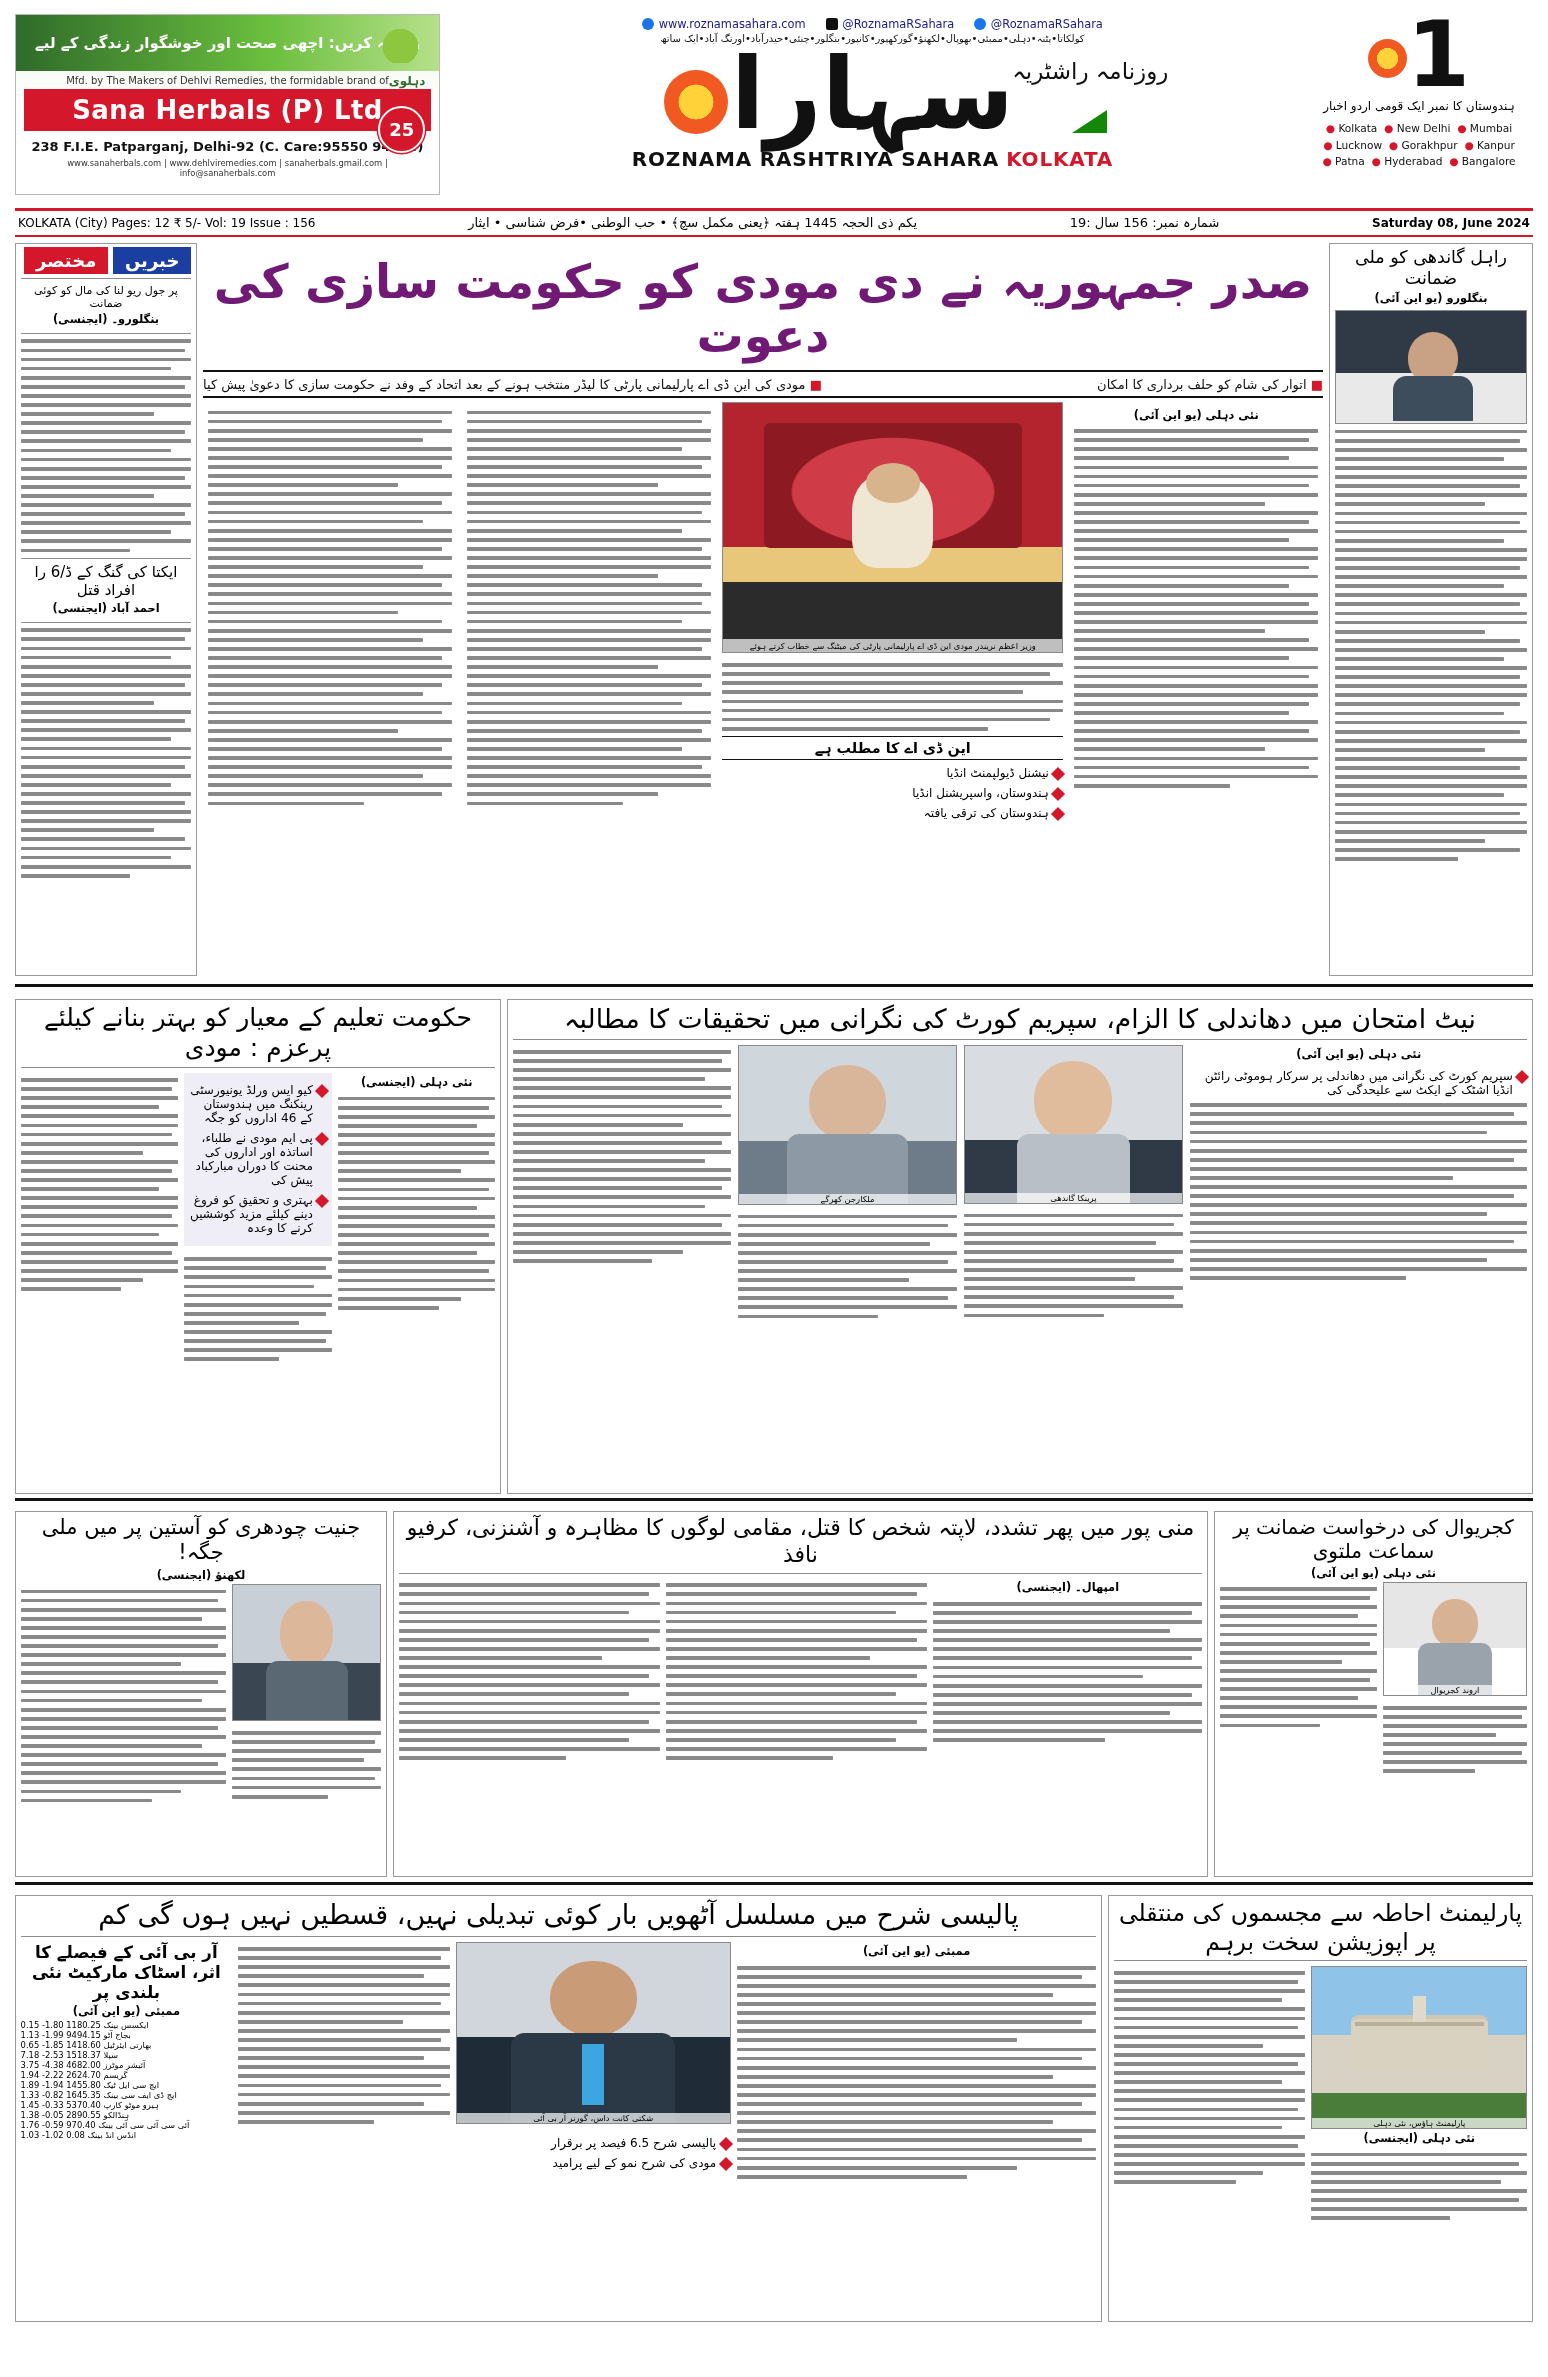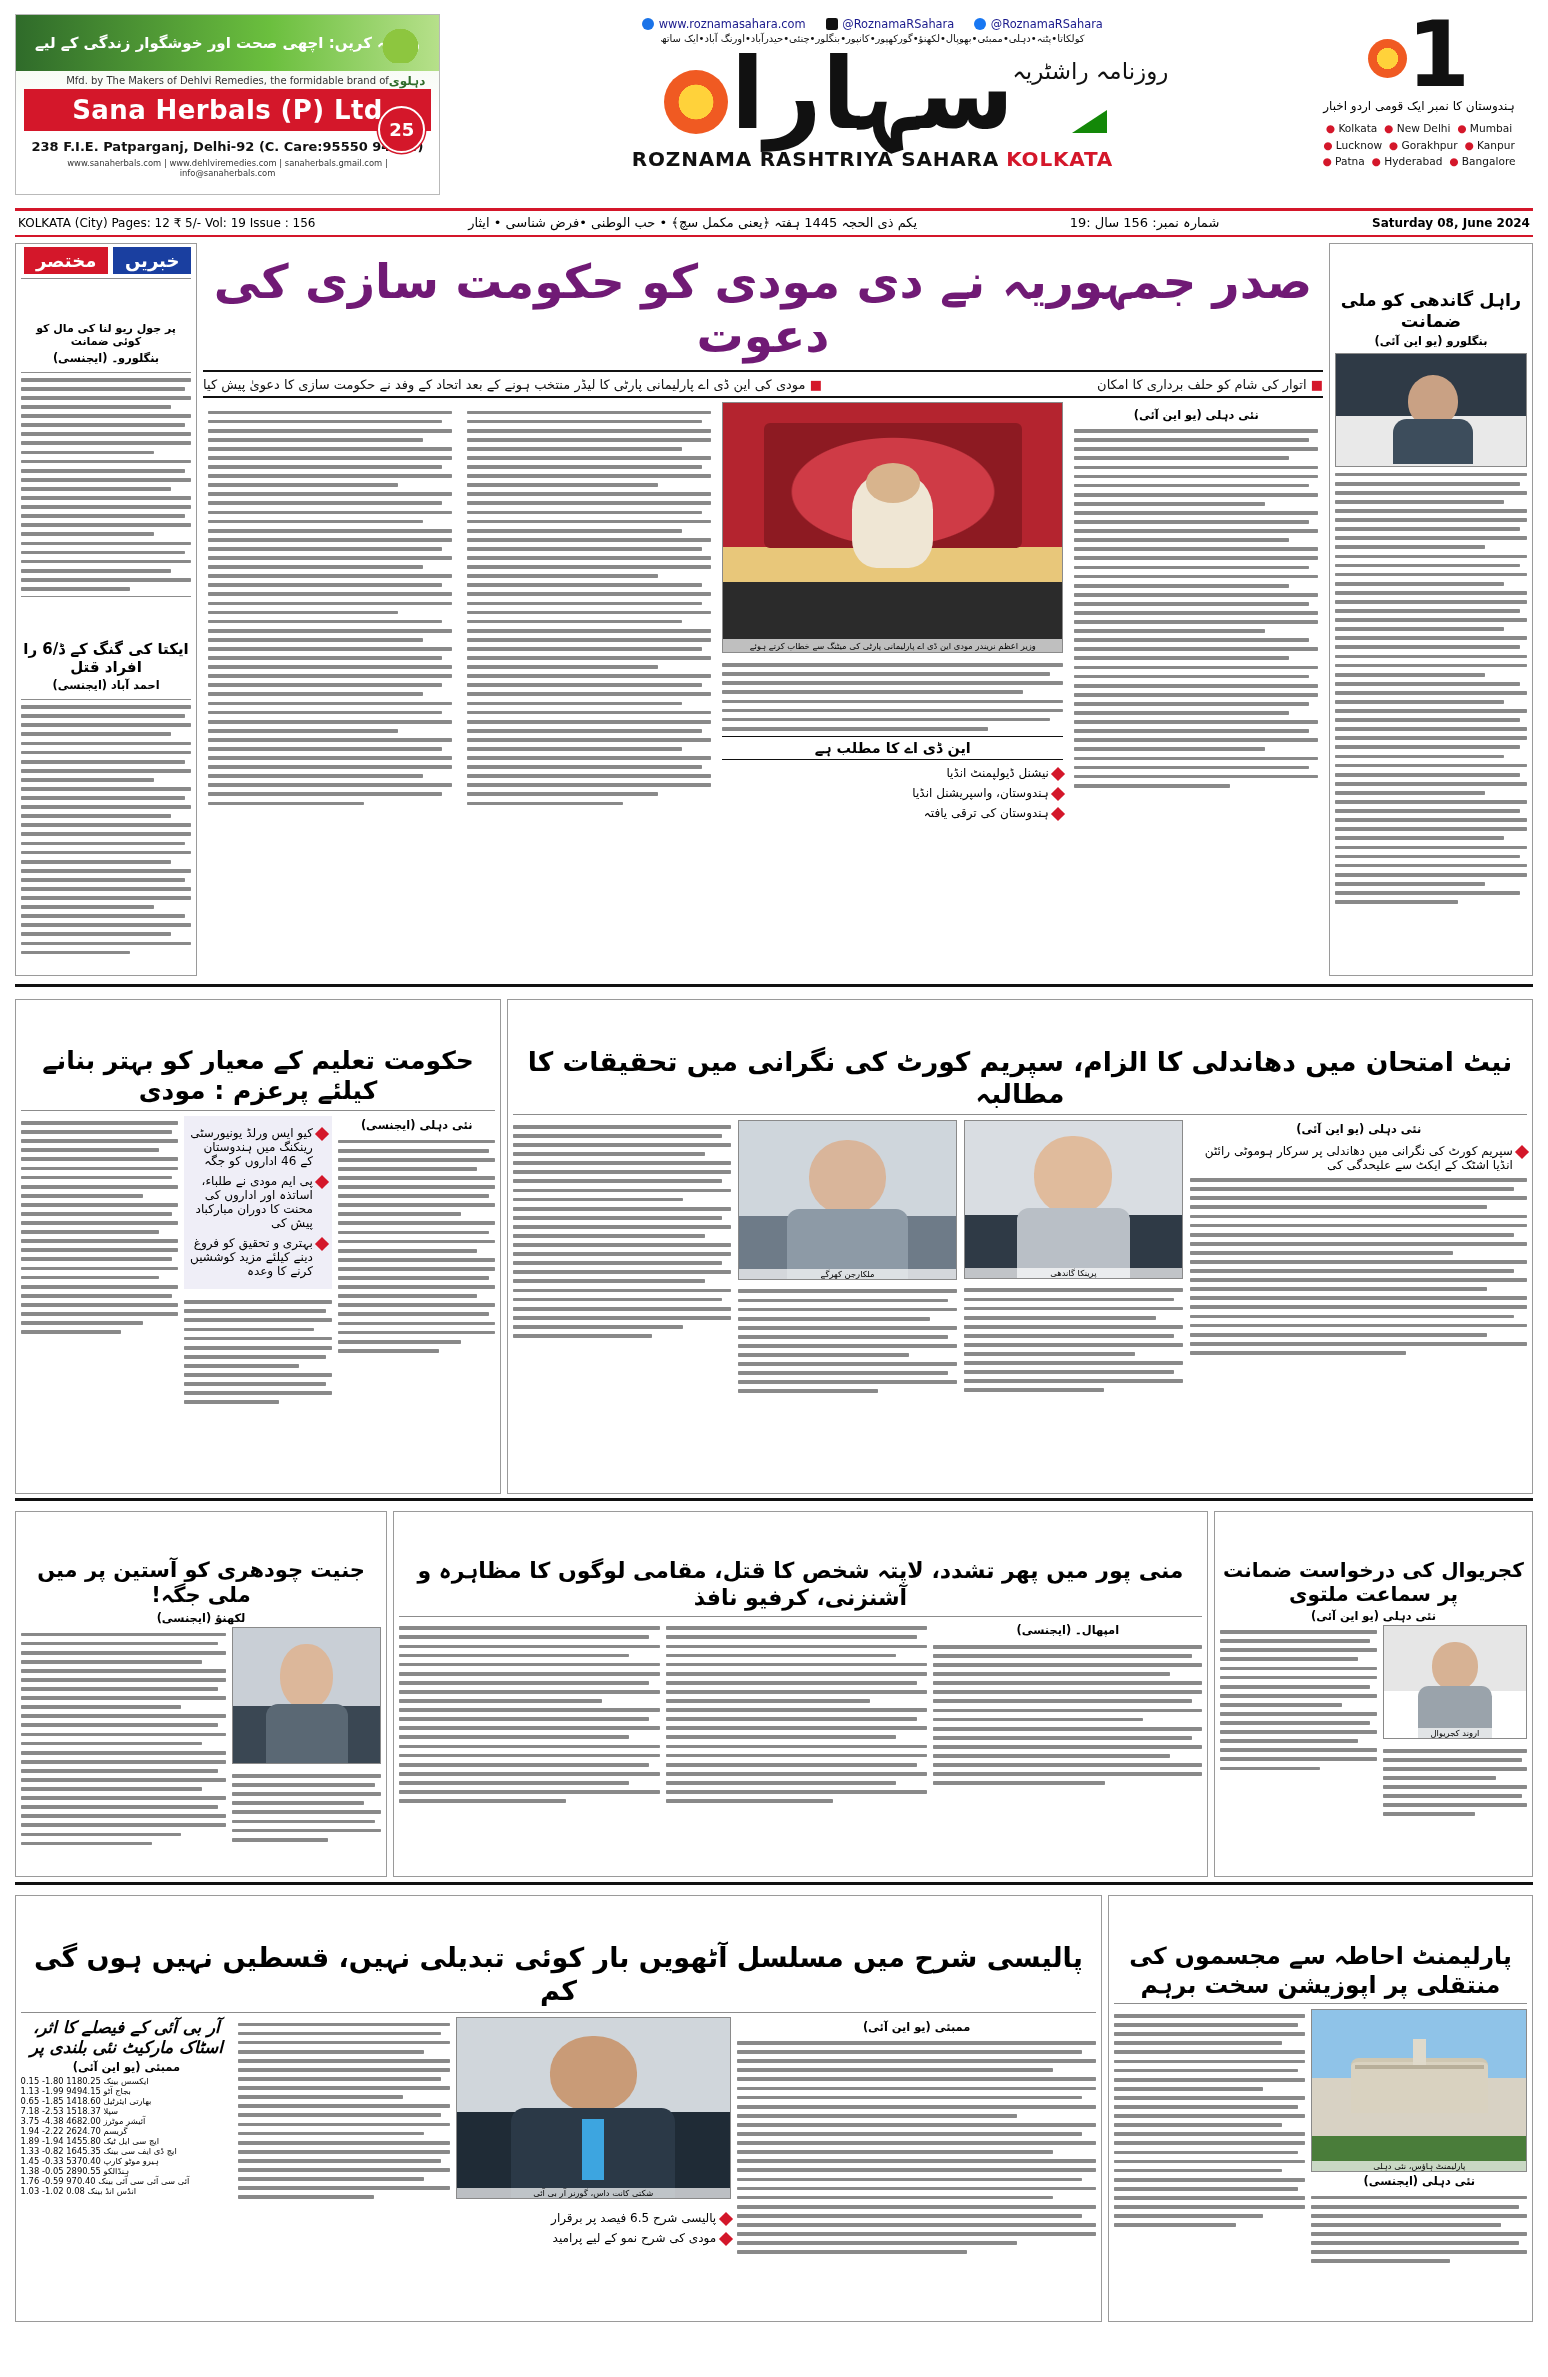--- a/index.html
+++ b/index.html
@@ -122,21 +122,21 @@
   .kicker { direction:rtl; font-size:13px; text-align:center; color:#111; padding:4.6px 0; }
   .kicker .sq { color:#d4172a; }
 
   .photo {
     background:#d9d9d9; border:0.8px solid #8a8a8a; position:relative; overflow:hidden;
   }
   .photo .cap { position:absolute; bottom:0; left:0; right:0; font-size:8.4px; background:rgba(255,255,255,.7); }
   .thinrule { height:0.8px; background:#8c8c8c; margin:4.6px 0; }
 
   .byline { direction:rtl; font-size:11.4px; text-align:center; font-weight:bold; padding:2.3px 0; }
-  .smallhead { direction:rtl; font-size:20px; font-weight:bold; text-align:center; line-height:1.2;margin-top:43px;}
+  .smallhead { direction:rtl; font-size:20px; font-weight:normal; text-align:center; line-height:1.2;}
   .tinyhead { direction:rtl; font-size:14.4px; font-weight:bold; text-align:center;}
 
   .bullets .b { display:flex; direction:rtl; gap:4.6px; align-items:flex-start; margin:6px 0;}
   .bullets .dia { width:10px;height:10px;background:#d4172a; transform:rotate(45deg); margin-top:3px; flex:0 0 auto;}
   .bullets .btxt { flex:1; }
 
   .numtable { font-size:8.4px; direction:ltr; }
   .numtable div { white-space:nowrap; letter-spacing:-0.2px; }
 </style>
 </head>
@@ -902,21 +902,21 @@
   </div>
 
   <div style="height:3px;background:#111;margin:4.6px 0;"></div>
   <div class="content" style="height:433px;">
 
     <div style="flex:1;" class="box colpad">
       <div class="smallhead" style="font-size:27px;">پالیسی شرح میں مسلسل آٹھویں بار کوئی تبدیلی نہیں، قسطیں نہیں ہوں گی کم</div>
       <div class="thinrule"></div>
       <div style="display:flex;gap:6px;height:357px;">
         <div style="width:20%;">
-          <div class="tinyhead" style="font-size:16.7px;font-style:italic;">آر بی آئی کے فیصلے کا اثر، اسٹاک مارکیٹ نئی بلندی پر</div>
+          <div class="tinyhead" style="font-size:16.7px;">آر بی آئی کے فیصلے کا اثر، اسٹاک مارکیٹ نئی بلندی پر</div>
           <div class="byline">ممبئی (یو این آئی)</div>
           <div class="numtable">
             <div>ایکسس بینک 1180.25 1.80- 0.15</div>
             <div>بجاج آٹو 9494.15 1.99- 1.13</div>
             <div>بھارتی ایئرٹیل 1418.60 1.85- 0.65</div>
             <div>سپلا 1518.37 2.53- 7.18</div>
             <div>آئیشر موٹرز 4682.00 4.38- 3.75</div>
             <div>گریسم 2624.70 2.22- 1.94</div>
             <div>ایچ سی ایل ٹیک 1455.80 1.94- 1.89</div>
             <div>ایچ ڈی ایف سی بینک 1645.35 0.82- 1.33</div>

